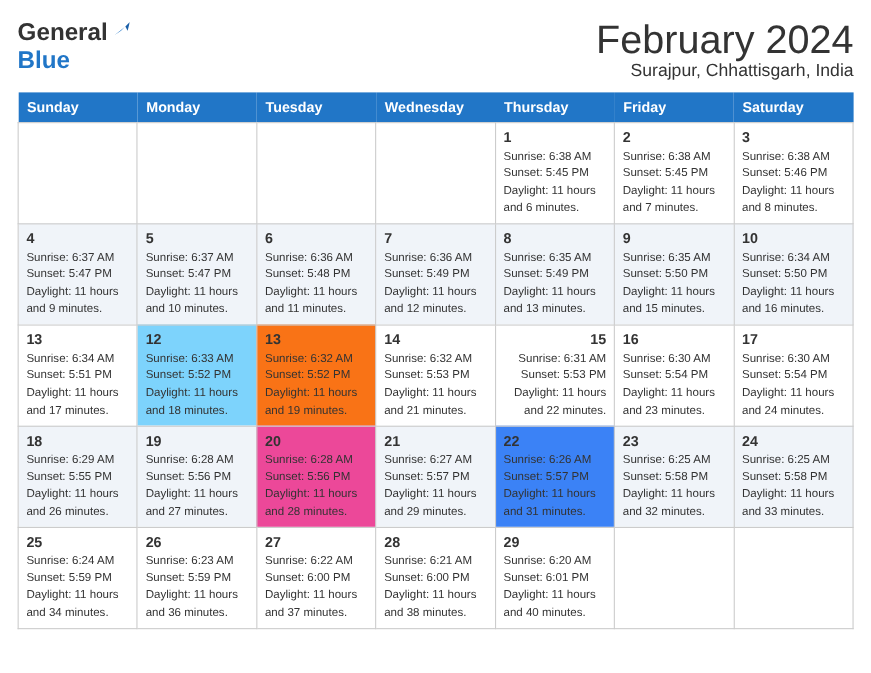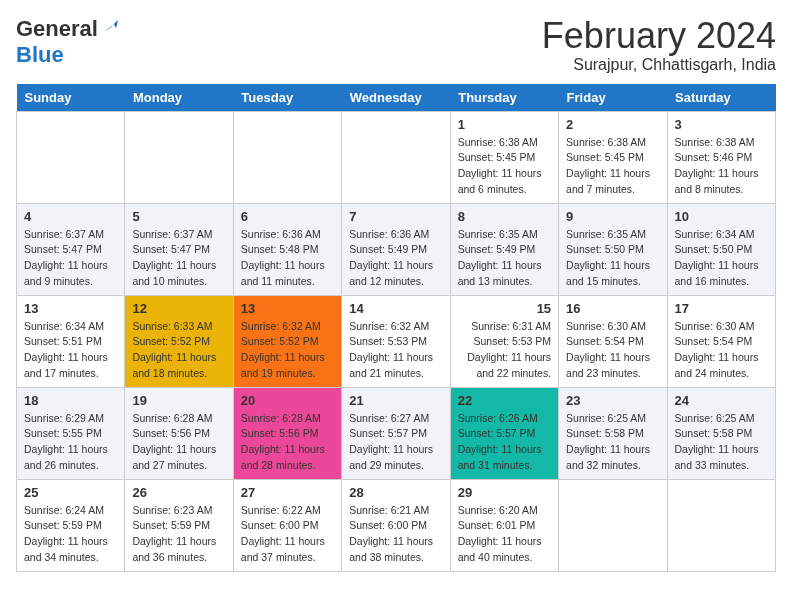--- a/index.html
+++ b/index.html
@@ -196,21 +196,21 @@
           </td>
         </tr>
         <tr>
           <td style="background: rgb(255, 255, 255);">
             <span class="day-num">13</span>
             <div class="day-info" style="white-space: pre-line;">Sunrise: 6:34 AM
 Sunset: 5:51 PM
 Daylight: 11 hours
 and 17 minutes.</div>
           </td>
-          <td style="background: #eab308;">
+          <td style="background: #7dd3fc;">
             <span class="day-num">12</span>
             <div class="day-info" style="white-space: pre-line;">Sunrise: 6:33 AM
 Sunset: 5:52 PM
 Daylight: 11 hours
 and 18 minutes.</div>
           </td>
           <td style="background: #f97316;">
             <span class="day-num">13</span>
             <div class="day-info" style="white-space: pre-line;">Sunrise: 6:32 AM
 Sunset: 5:52 PM
@@ -268,21 +268,21 @@
 Daylight: 11 hours
 and 28 minutes.</div>
           </td>
           <td style="background: rgb(240, 244, 249);">
             <span class="day-num">21</span>
             <div class="day-info" style="white-space: pre-line;">Sunrise: 6:27 AM
 Sunset: 5:57 PM
 Daylight: 11 hours
 and 29 minutes.</div>
           </td>
-          <td style="background: #14b8a6;">
+          <td style="background: #3b82f6;">
             <span class="day-num">22</span>
             <div class="day-info" style="white-space: pre-line;">Sunrise: 6:26 AM
 Sunset: 5:57 PM
 Daylight: 11 hours
 and 31 minutes.</div>
           </td>
           <td style="background: rgb(240, 244, 249);">
             <span class="day-num">23</span>
             <div class="day-info" style="white-space: pre-line;">Sunrise: 6:25 AM
 Sunset: 5:58 PM

